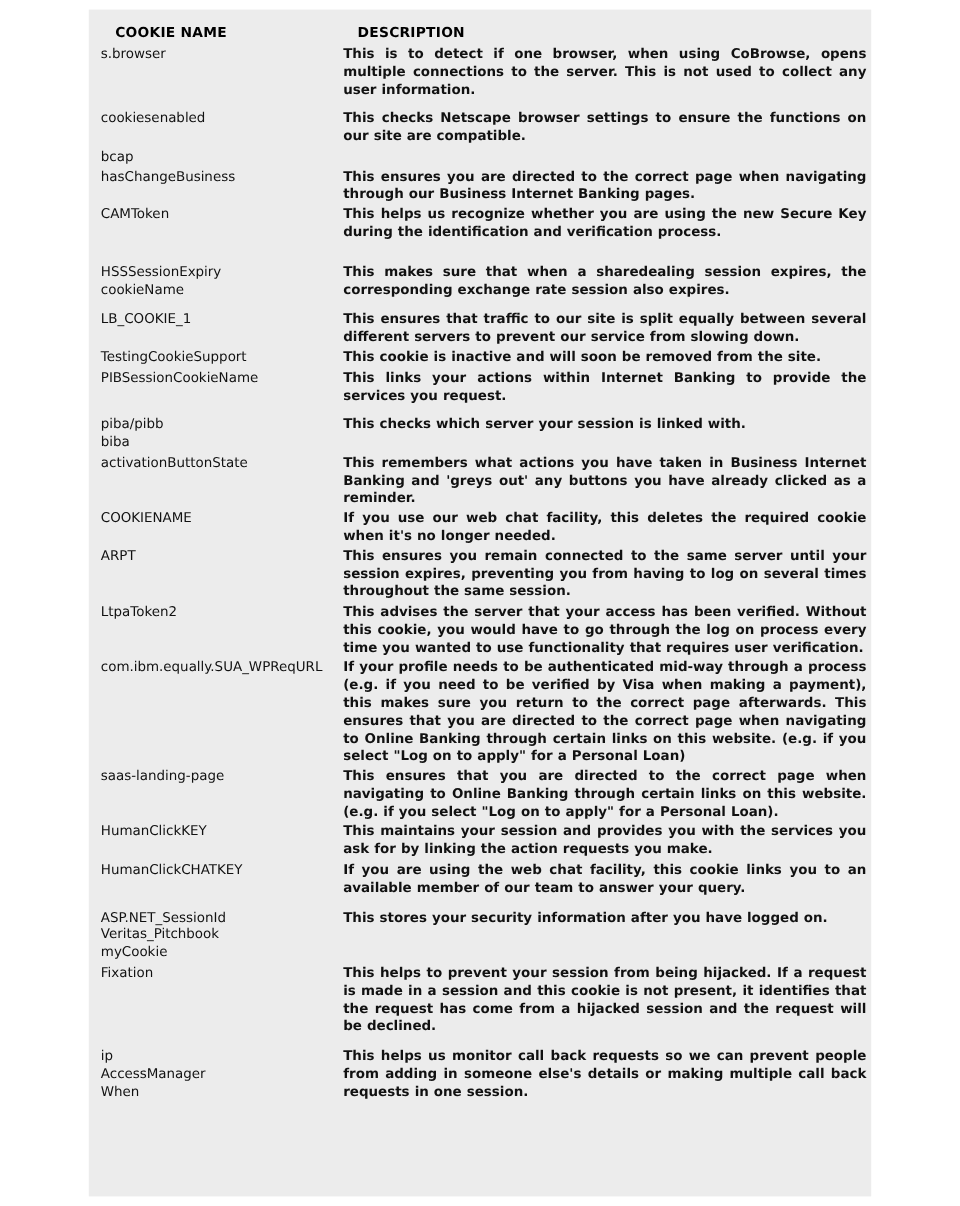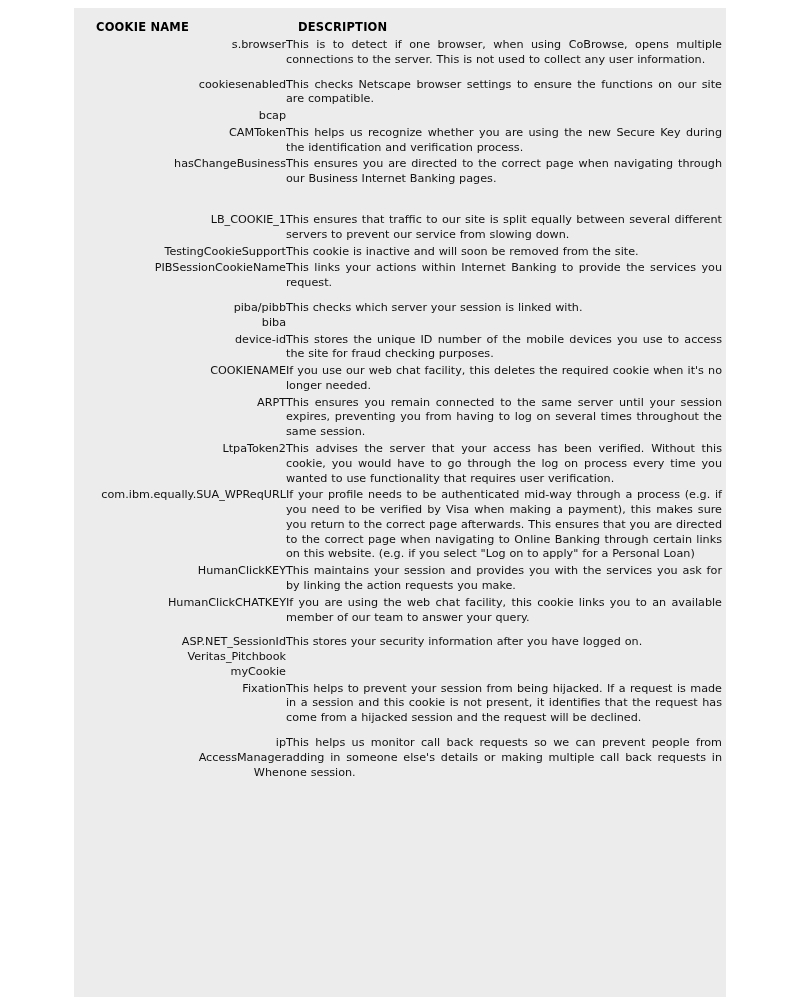--- a/index.html
+++ b/index.html
@@ -54,28 +54,28 @@
     font-size: 11.2px;
     line-height: 1.32;
     color: #111111;
     padding: 0 0 2px 0;
   }
   td.name-cell {
     padding-left: 12px;
     padding-right: 6px;
     white-space: pre-line;
     word-break: break-word;
-    text-align: right;
   }
   td.desc-cell {
     padding-left: 12px;
     padding-right: 10px;
     text-align: justify;
     text-justify: inter-word;
     word-spacing: 0.3px;
+    font-weight: bold;
   }
   td.desc-cell.empty { padding-bottom: 0; }
   .spacer-row td { height: 6px; padding: 0; }
 </style>
 </head>
 <body>
 
 <div class="page">
   <div class="panel">
     <div class="inner">
@@ -101,35 +101,40 @@
             </tr>
           <tr>
             <td class="name-cell">cookiesenabled</td>
             <td class="desc-cell">This checks Netscape browser settings to ensure the functions on our site are compatible.</td>
           </tr>
           <tr>
             <td class="name-cell">bcap</td>
             <td class="desc-cell empty"></td>
           </tr>
           <tr>
+            <td class="name-cell">hasChangeBusiness</td>
+            <td class="desc-cell">This ensures you are directed to the correct page when navigating through our Business Internet Banking pages.</td>
+          </tr>
+          <tr>
             <td class="name-cell">CAMToken</td>
             <td class="desc-cell">This helps us recognize whether you are using the new Secure Key during the identification and verification process.</td>
           </tr>
-          <tr>
-            <td class="name-cell">hasChangeBusiness</td>
-            <td class="desc-cell">This ensures you are directed to the correct page when navigating through our Business Internet Banking pages.</td>
-          </tr>
-          <tr class="spacer-row">
-              <td></td>
-              <td></td>
-            </tr>
-          <tr class="spacer-row">
-              <td></td>
-              <td></td>
-            </tr>
+          <tr class="spacer-row">
+              <td></td>
+              <td></td>
+            </tr>
+          <tr class="spacer-row">
+              <td></td>
+              <td></td>
+            </tr>
+          <tr>
+            <td class="name-cell">HSSSessionExpiry
+cookieName</td>
+            <td class="desc-cell">This makes sure that when a sharedealing session expires, the corresponding exchange rate session also expires.</td>
+          </tr>
           <tr class="spacer-row">
               <td></td>
               <td></td>
             </tr>
           <tr>
             <td class="name-cell">LB_COOKIE_1</td>
             <td class="desc-cell">This ensures that traffic to our site is split equally between several different servers to prevent our service from slowing down.</td>
           </tr>
           <tr>
             <td class="name-cell">TestingCookieSupport</td>
@@ -142,38 +147,42 @@
           <tr class="spacer-row">
               <td></td>
               <td></td>
             </tr>
           <tr>
             <td class="name-cell">piba/pibb
 biba</td>
             <td class="desc-cell">This checks which server your session is linked with.</td>
           </tr>
           <tr>
-            <td class="name-cell">device-id</td>
-            <td class="desc-cell">This stores the unique ID number of the mobile devices you use to access the site for fraud checking purposes.</td>
+            <td class="name-cell">activationButtonState</td>
+            <td class="desc-cell">This remembers what actions you have taken in Business Internet Banking and 'greys out' any buttons you have already clicked as a reminder.</td>
           </tr>
           <tr>
             <td class="name-cell">COOKIENAME</td>
             <td class="desc-cell">If you use our web chat facility, this deletes the required cookie when it's no longer needed.</td>
           </tr>
           <tr>
             <td class="name-cell">ARPT</td>
             <td class="desc-cell">This ensures you remain connected to the same server until your session expires, preventing you from having to log on several times throughout the same session.</td>
           </tr>
           <tr>
             <td class="name-cell">LtpaToken2</td>
             <td class="desc-cell">This advises the server that your access has been verified. Without this cookie, you would have to go through the log on process every time you wanted to use functionality that requires user verification.</td>
           </tr>
           <tr>
             <td class="name-cell">com.ibm.equally.SUA_WPReqURL</td>
             <td class="desc-cell">If your profile needs to be authenticated mid-way through a process (e.g. if you need to be verified by Visa when making a payment), this makes sure you return to the correct page afterwards. This ensures that you are directed to the correct page when navigating to Online Banking through certain links on this website. (e.g. if you select "Log on to apply" for a Personal Loan)</td>
+          </tr>
+          <tr>
+            <td class="name-cell">saas-landing-page</td>
+            <td class="desc-cell">This ensures that you are directed to the correct page when navigating to Online Banking through certain links on this website. (e.g. if you select "Log on to apply" for a Personal Loan).</td>
           </tr>
           <tr>
             <td class="name-cell">HumanClickKEY</td>
             <td class="desc-cell">This maintains your session and provides you with the services you ask for by linking the action requests you make.</td>
           </tr>
           <tr>
             <td class="name-cell">HumanClickCHATKEY</td>
             <td class="desc-cell">If you are using the web chat facility, this cookie links you to an available member of our team to answer your query.</td>
           </tr>
           <tr class="spacer-row">

